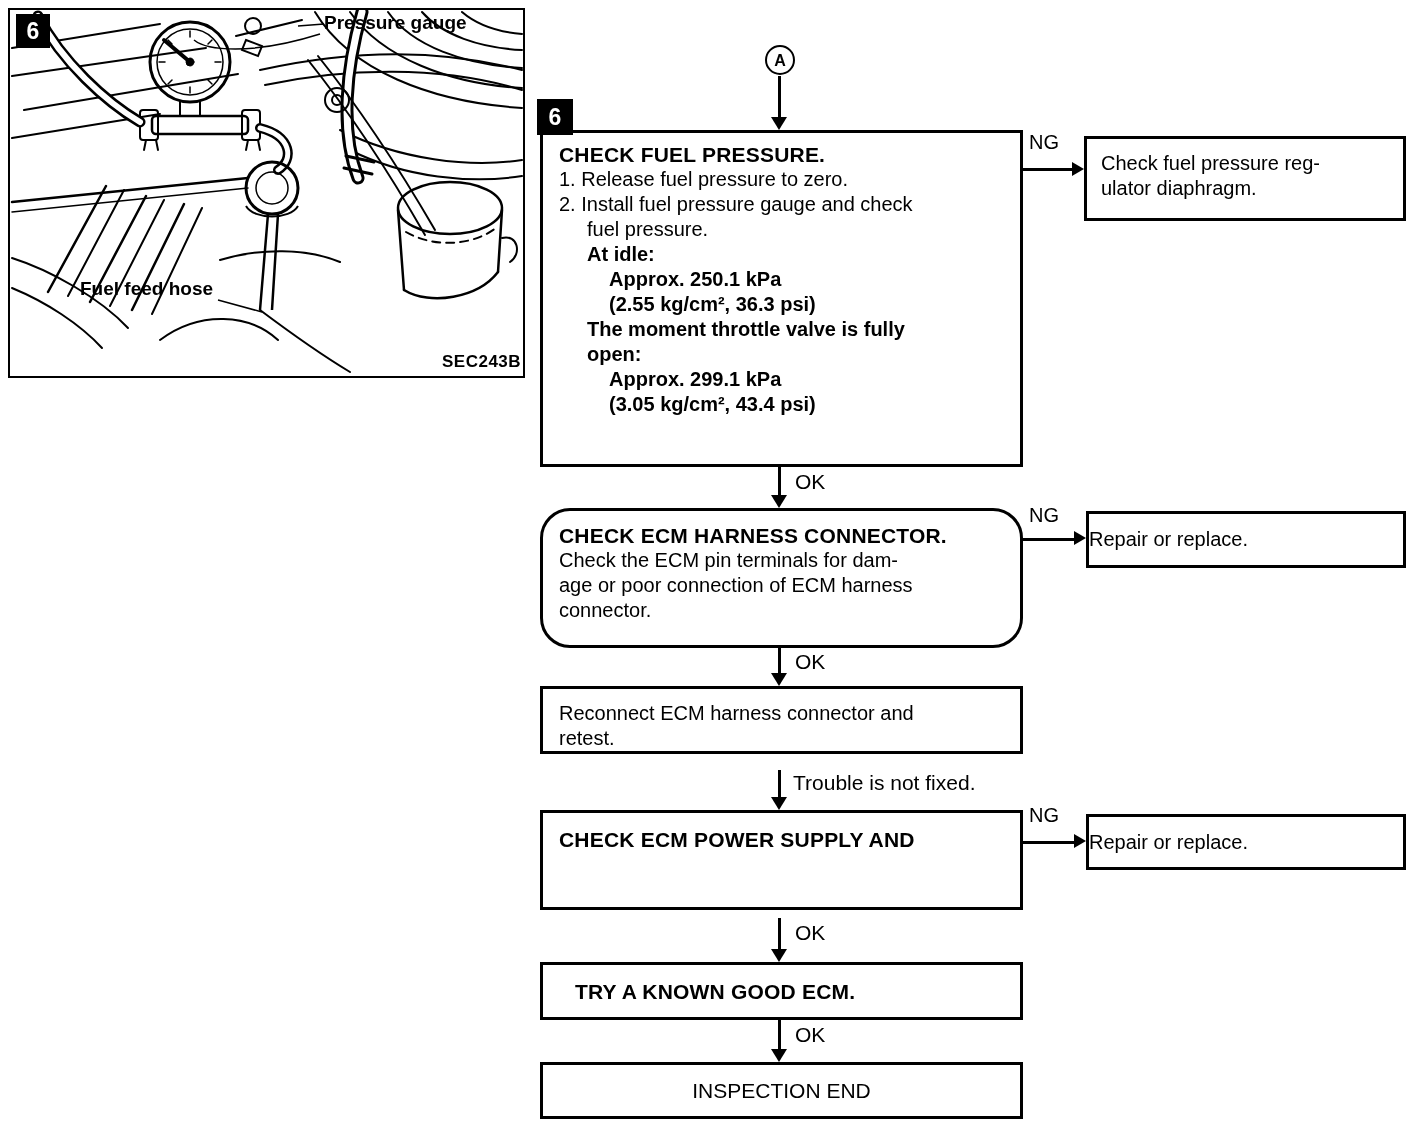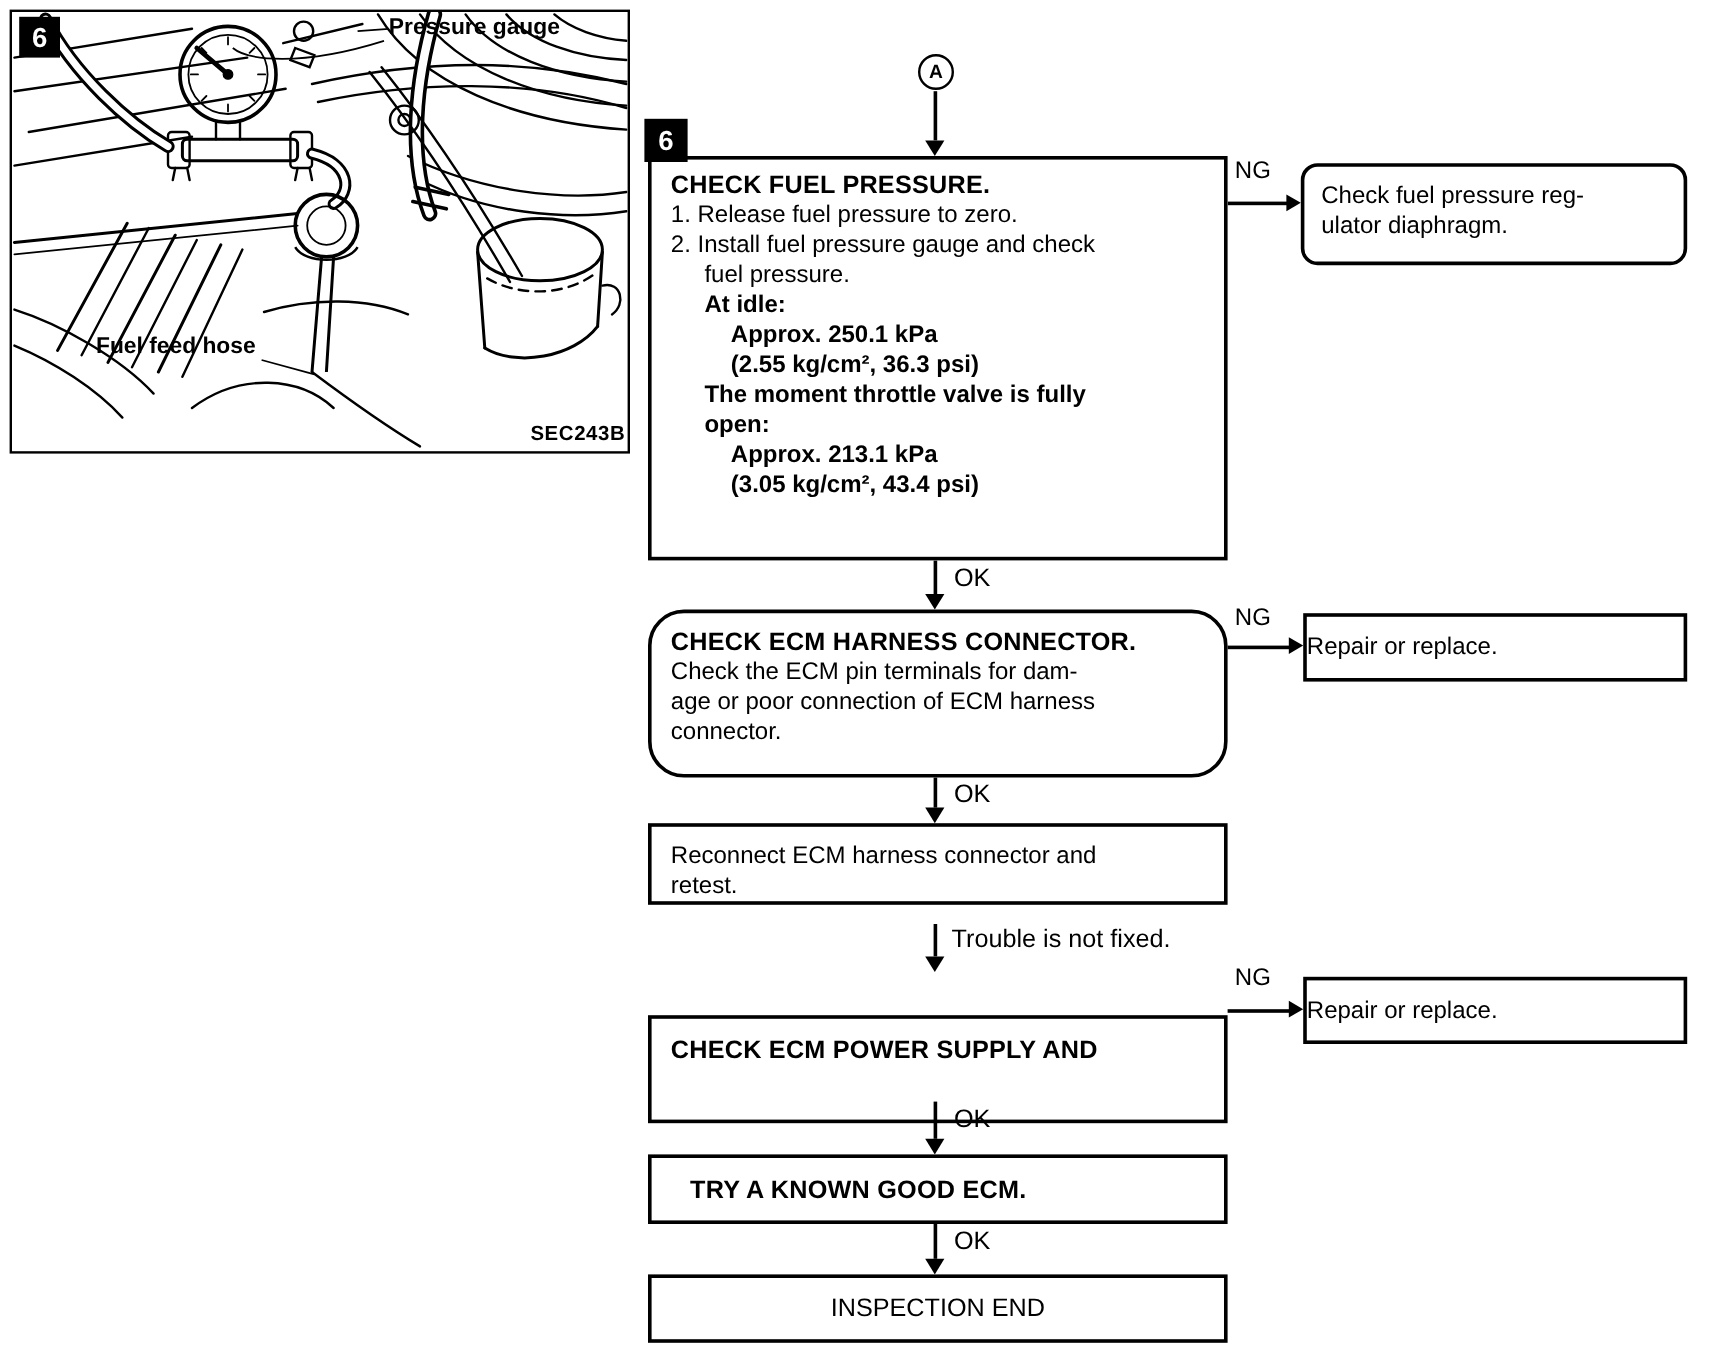--- a/index.html
+++ b/index.html
@@ -131,28 +131,28 @@
 <div class="abs box" style="left:540px;top:130px;width:483px;height:337px;padding:9px 16px;z-index:2;">
   <div class="t">CHECK FUEL PRESSURE.</div>
   <div class="ln">1. Release fuel pressure to zero.</div>
   <div class="ln">2. Install fuel pressure gauge and check</div>
   <div class="ln ind1">fuel pressure.</div>
   <div class="ln ind1 b">At idle:</div>
   <div class="ln ind2 b">Approx. 250.1 kPa</div>
   <div class="ln ind2 b">(2.55 kg/cm², 36.3 psi)</div>
   <div class="ln ind1 b">The moment throttle valve is fully</div>
   <div class="ln ind1 b">open:</div>
-  <div class="ln ind2 b">Approx. 213.1 kPa</div>
+  <div class="ln ind2 b">Approx. 299.1 kPa</div>
   <div class="ln ind2 b">(3.05 kg/cm², 43.4 psi)</div>
 </div>
 
 <div class="abs ng-label" style="left:1029px;top:131px;">NG</div>
 <div class="abs hline" style="left:1023px;top:168px;width:50px;"></div>
 <div class="abs ah-r" style="left:1072px;top:162px;"></div>
-<div class="abs box" style="left:1084px;top:136px;width:322px;height:85px;padding:12px 14px;border-radius:14px;">
+<div class="abs box" style="left:1084px;top:136px;width:322px;height:85px;padding:12px 14px;">
   <div class="ln">Check fuel pressure reg-</div>
   <div class="ln">ulator diaphragm.</div>
 </div>
 
 <div class="abs vline" style="left:778px;top:467px;height:28px;"></div>
 <div class="abs ah-d" style="left:771px;top:495px;"></div>
 <div class="abs flow-label" style="left:795px;top:470px;">OK</div>
 
 <div class="abs box" style="left:540px;top:508px;width:483px;height:140px;padding:12px 16px;border-radius:30px;">
   <div class="t">CHECK ECM HARNESS CONNECTOR.</div>
@@ -174,21 +174,21 @@
 
 <div class="abs box" style="left:540px;top:686px;width:483px;height:68px;padding:12px 16px;">
   <div class="ln">Reconnect ECM harness connector and</div>
   <div class="ln">retest.</div>
 </div>
 
 <div class="abs vline" style="left:778px;top:770px;height:27px;"></div>
 <div class="abs ah-d" style="left:771px;top:797px;"></div>
 <div class="abs flow-label" style="left:793px;top:771px;">Trouble is not fixed.</div>
 
-<div class="abs box" style="left:540px;top:810px;width:483px;height:90px;padding:14px 16px;margin-top:36px;">
+<div class="abs box" style="left:540px;top:810px;width:483px;height:100px;padding:14px 16px;">
   <div class="ln b t">CHECK ECM POWER SUPPLY AND</div>
 </div>
 
 <div class="abs ng-label" style="left:1029px;top:804px;">NG</div>
 <div class="abs hline" style="left:1023px;top:841px;width:52px;"></div>
 <div class="abs ah-r" style="left:1074px;top:834px;"></div>
 <div class="abs box sidebox" style="left:1086px;top:814px;width:320px;height:56px;">
   <span>Repair or replace.</span>
 </div>
 

